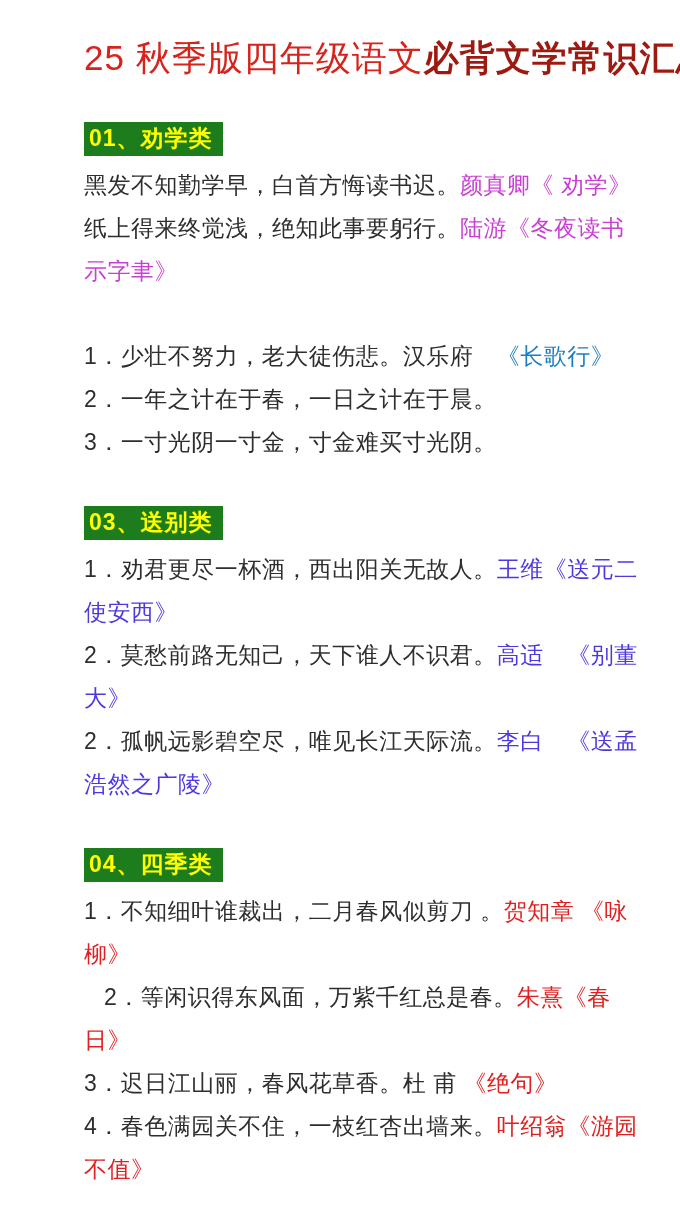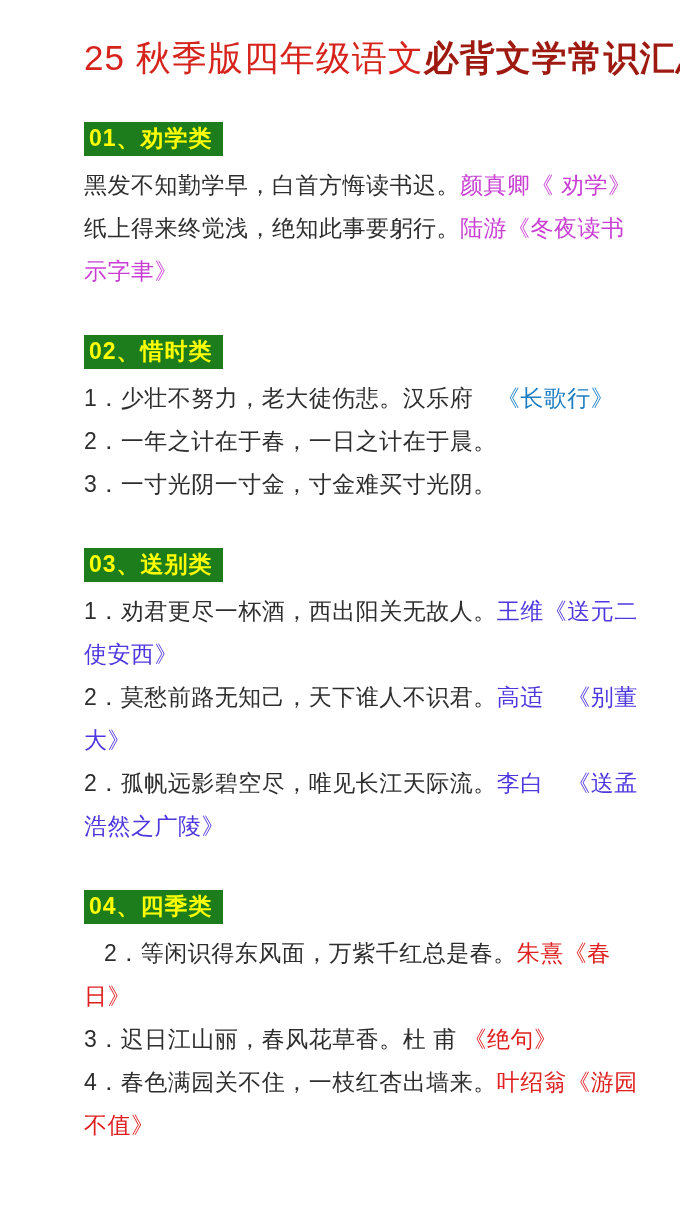--- a/index.html
+++ b/index.html
@@ -66,29 +66,30 @@
 </head>
 <body style="background: rgb(255, 255, 255);">
 
 <div class="page">
   <h1 class="title"><span style="color: rgb(214, 35, 28);">25 秋季版四年级语文</span><span class="emph" style="color: rgb(158, 26, 16);">必背文学常识汇总</span></h1>
   <div>
       <section class="section"><div class="section-label">01、劝学类</div><div class="lines">
           <p class="line"><span style="color: rgb(46, 46, 46);">黑发不知勤学早，白首方悔读书迟。</span><span style="color: rgb(201, 63, 212);">颜真卿《 劝学》</span></p>
           <p class="line"><span style="color: rgb(46, 46, 46); text-align: center;">纸上得来终觉浅，绝知此事要躬行。</span><span style="color: rgb(201, 63, 212);">陆游《冬夜读书示字聿》</span></p>
         </div></section>
-      <section class="section"><div class="section-label">02、惜时类</div><div class="lines">
+      <section class="section"><div class="lines">
           <p class="line"><span style="color: rgb(46, 46, 46); margin-top: 8px;">1．少壮不努力，老大徒伤悲。汉乐府　</span><span style="color: rgb(27, 126, 194);">《长歌行》</span></p>
           <p class="line"><span style="color: rgb(46, 46, 46);">2．一年之计在于春，一日之计在于晨。</span></p>
           <p class="line"><span style="color: rgb(46, 46, 46);">3．一寸光阴一寸金，寸金难买寸光阴。</span></p>
         </div></section>
       <section class="section"><div class="section-label">03、送别类</div><div class="lines">
           <p class="line"><span style="color: rgb(46, 46, 46);">1．劝君更尽一杯酒，西出阳关无故人。</span><span style="color: rgb(77, 56, 224);">王维《送元二使安西》</span></p>
           <p class="line"><span style="color: rgb(46, 46, 46);">2．莫愁前路无知己，天下谁人不识君。</span><span style="color: rgb(77, 56, 224);">高适　《别董大》</span></p>
           <p class="line"><span style="color: rgb(46, 46, 46);">2．孤帆远影碧空尽，唯见长江天际流。</span><span style="color: rgb(77, 56, 224);">李白　《送孟浩然之广陵》</span></p>
         </div></section>
       <section class="section"><div class="section-label">04、四季类</div><div class="lines">
+          <p class="line"><span style="color: rgb(46, 46, 46);">1．不知细叶谁裁出，二月春风似剪刀 。</span><span style="color: rgb(224, 32, 32);">贺知章 《咏柳》</span></p>
           <p class="line"><span style="color: rgb(46, 46, 46); margin-left: 20px;">2．等闲识得东风面，万紫千红总是春。</span><span style="color: rgb(224, 32, 32);">朱熹《春日》</span></p>
           <p class="line"><span style="color: rgb(46, 46, 46);">3．迟日江山丽，春风花草香。杜 甫 </span><span style="color: rgb(224, 32, 32);">《绝句》</span></p>
           <p class="line"><span style="color: rgb(46, 46, 46);">4．春色满园关不住，一枝红杏出墙来。</span><span style="color: rgb(224, 32, 32);">叶绍翁《游园不值》</span></p>
         </div></section>
     </div>
 </div>
 
 </body></html>

